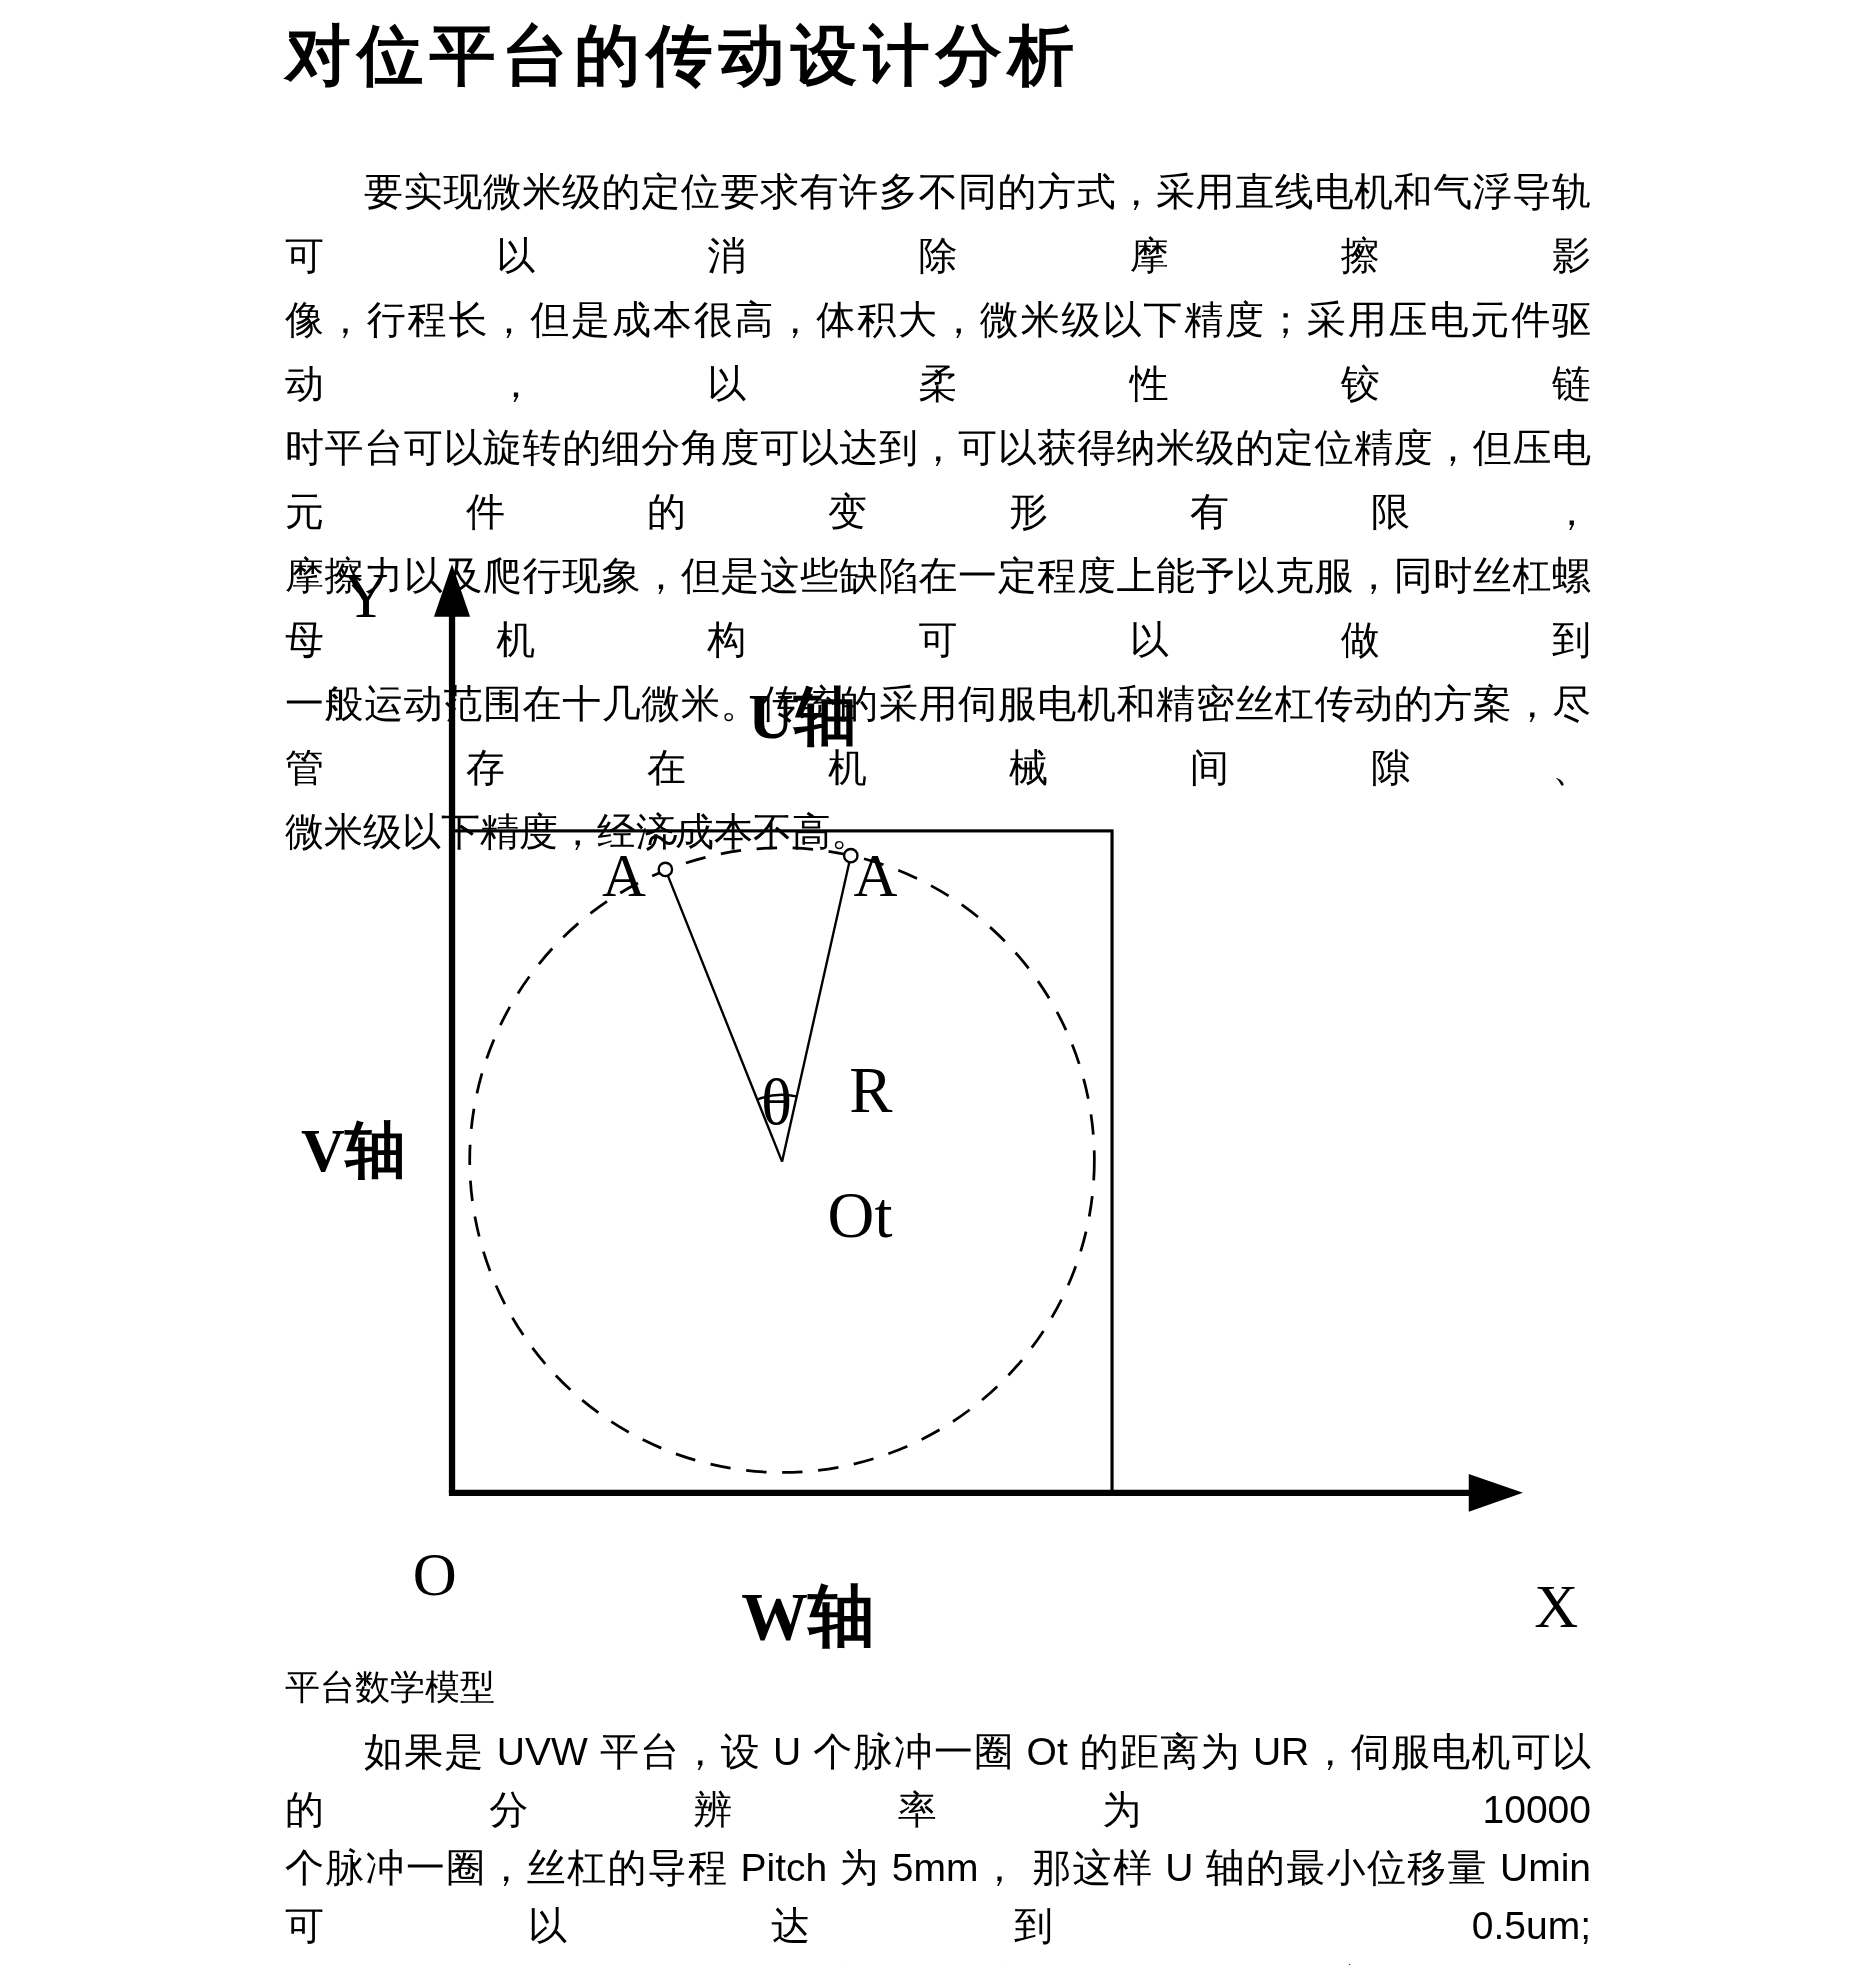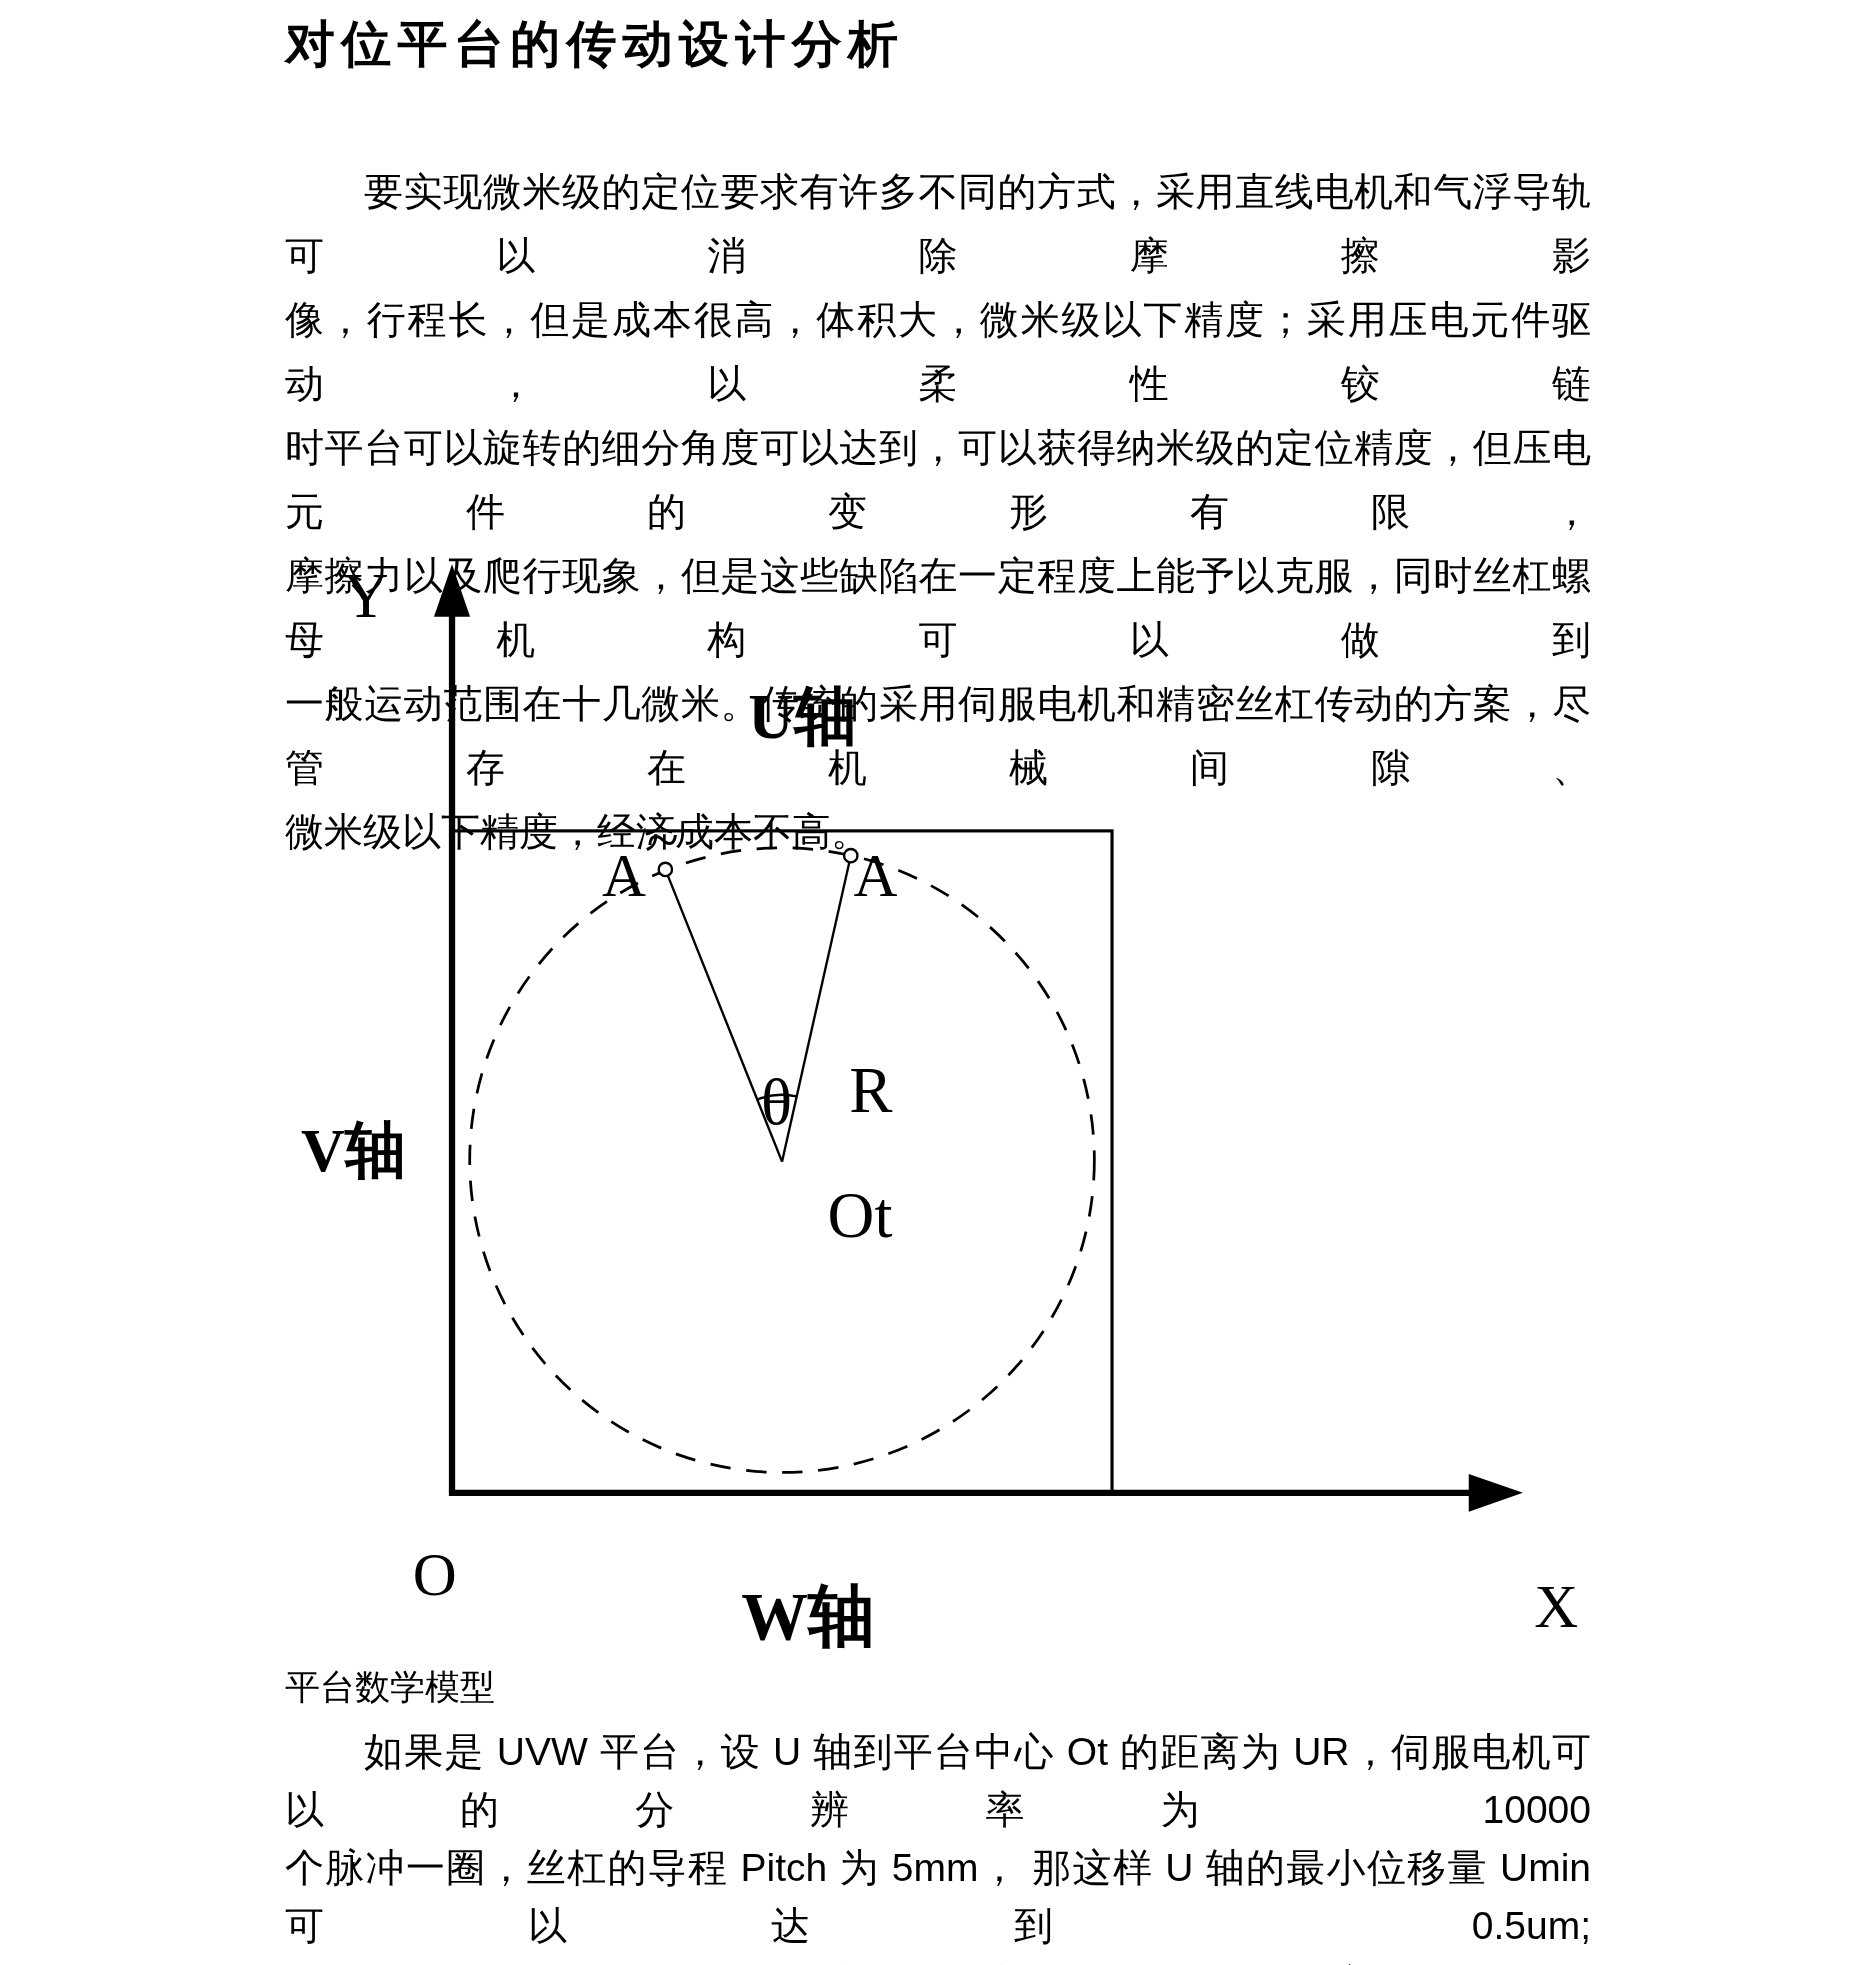--- a/index.html
+++ b/index.html
@@ -4,21 +4,21 @@
 <style>
   html,body{margin:0;padding:0;}
   body{
     width:1872px;height:2031px;position:relative;background:#ffffff;
     color:#000;overflow:hidden;
     font-family:"Liberation Serif","DejaVu Serif",serif;
   }
   .abs{position:absolute;}
   #title{
     left:285px;top:11px;width:1336px;
-    font-size:50px;font-weight:bold;letter-spacing:6.3px;
+    font-size:66px;font-weight:bold;letter-spacing:6.3px;
     font-family:"Liberation Serif","DejaVu Serif",serif;
     white-space:nowrap;
   }
   .para{left:285px;width:1306px;}
   #intro{top:160px;font-size:39px;line-height:64px;}
   #bodytext{top:1723px;font-size:39px;line-height:58px;
     font-family:"Liberation Sans","DejaVu Sans",sans-serif;}
   .pline{text-align:justify;text-align-last:justify;}
   .pline.first{text-indent:79px;}
   .pline.plain{text-align:left;text-align-last:left;}
@@ -71,18 +71,18 @@
   <text x="1250" y="1462" font-size="165" text-anchor="middle">θ</text>
   <text x="1490" y="1430" font-size="165" text-anchor="middle">R</text>
   <text x="1380" y="1748" font-size="165" text-anchor="start">Ot</text>
   <text x="380" y="2660" font-size="155" text-anchor="middle">O</text>
   <text x="3235" y="2742" font-size="155" text-anchor="middle">X</text>
 </svg>
 
 <div id="caption" class="abs">平台数学模型</div>
 
 <div id="bodytext" class="abs para">
-  <div class="pline first">如果是 UVW 平台，设 U 轴到平台中心 Ot 的距离为 UR，伺服电机可以的分辨率为 10000</div>
+  <div class="pline first">如果是 UVW 平台，设 U 个脉冲一圈 Ot 的距离为 UR，伺服电机可以的分辨率为 10000</div>
   <div class="pline">个脉冲一圈，丝杠的导程 Pitch 为 5mm， 那这样 U 轴的最小位移量 Umin 可以达到 0.5um;</div>
   <div class="pline">将设当 UR=100mm 时平台可以旋转的细分角度可以达到 arctan(0.0005/100)。具体计算如下：</div>
 
 </div>
 
 
 </body></html>

